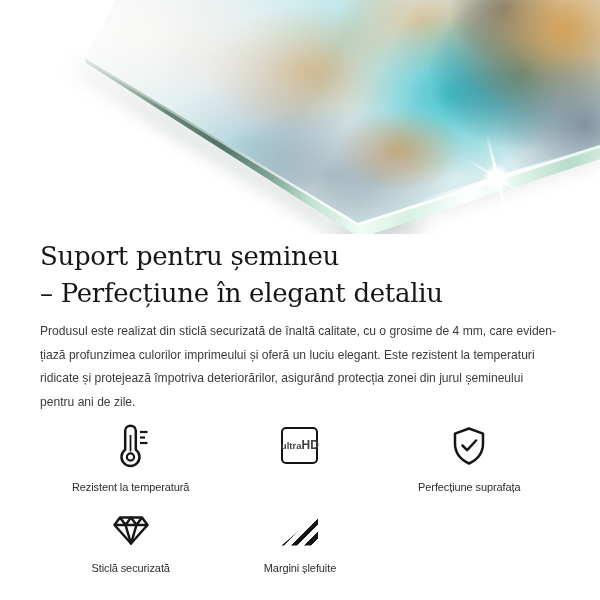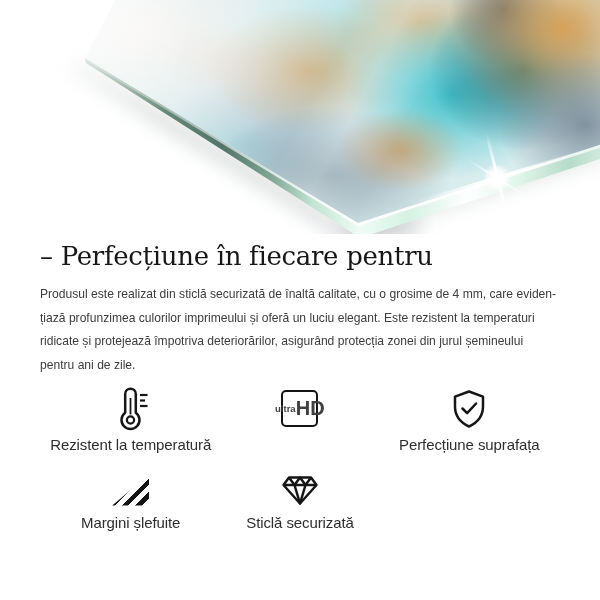--- a/index.html
+++ b/index.html
@@ -70,28 +70,28 @@
        font-size:26px; line-height:37px; letter-spacing:-0.3px; }
   h1 span { display:block; white-space:nowrap; }
   .body-text { margin-top:7px; color:#3c3c3c; font-size:13px; line-height:23.5px; }
   .body-text div { white-space:nowrap; transform:scaleX(.93); transform-origin:left center; }
 
   
   .features { margin:9px 6px 0 6px; display:grid; grid-template-columns:repeat(3,1fr); row-gap:17px; }
   .feature { display:flex; flex-direction:column; align-items:center; }
   .icon-box { height:47px; display:flex; align-items:center; justify-content:center; }
   .icon-box.small { height:40px; }
-  .feature-label { margin-top:4px; font-size:15px; color:#2e2e2e; letter-spacing:-0.1px; }
+  .feature-label { margin-top:12px; font-size:11px; color:#2e2e2e; letter-spacing:-0.1px; }
   svg.icon { stroke:#161616; fill:none; stroke-width:2.5; }
 
   .hd-box { width:37px; height:37px; border:2.6px solid #141414; border-radius:5px;
             display:flex; flex-direction:row; align-items:center; justify-content:center;
             color:#404040; }
   .hd-top { font-size:9.5px; font-weight:700; line-height:10px; }
-  .hd-bottom { font-size:20px; font-weight:700; line-height:15px; letter-spacing:.2px; }
+  .hd-bottom { font-size:12px; font-weight:700; line-height:15px; letter-spacing:.2px; }
 
   .hatch-triangle { width:37px; height:31px;
     clip-path:polygon(0% 100%,100% 0%,100% 100%);
     background:repeating-linear-gradient(135deg,#151515 0 4.5px,#ffffff 4.5px 9.5px); }
 </style>
 </head>
 <body>
 
 <div class="hero">
   <div class="shadow-left"></div>
@@ -102,21 +102,22 @@
   <div class="panel-art"></div>
   <div class="white-fade"></div>
   <div class="sparkle-ray1"></div>
   <div class="sparkle-ray2"></div>
   <div class="sparkle-ray3"></div>
   <div class="sparkle-core"></div>
 </div>
 
 <div class="content">
   <h1>
-    <span>– Perfecțiune în fiecare pentru</span>
+    <span>Suport pentru șemineu</span>
+    <span>– Perfecțiune în elegant detaliu</span>
   </h1>
   <div class="body-text">
     <div>Produsul este realizat din sticlă securizată de înaltă calitate, cu o grosime de 4 mm, care eviden-</div>
     <div>țiază profunzimea culorilor imprimeului și oferă un luciu elegant. Este rezistent la temperaturi</div>
     <div>ridicate și protejează împotriva deteriorărilor, asigurând protecția zonei din jurul șemineului</div>
     <div>pentru ani de zile.</div>
   </div>
 
   <div class="features">
 
@@ -148,30 +149,30 @@
         <svg class="icon" width="40" height="42" viewBox="0 0 40 42">
           <path d="M20 3.5 L34 8.7 V18.5 C34 27.8 28.4 34.6 20 38.5 C11.6 34.6 6 27.8 6 18.5 V8.7 Z" stroke-linejoin="round"></path>
           <path d="M13.5 20.5 l4.6 4.6 9 -9.6" stroke-linecap="round" stroke-linejoin="round"></path>
         </svg>
       </div>
       <div class="feature-label">Perfecțiune suprafața</div>
     </div>
 
     <div class="feature">
       <div class="icon-box small">
-        <div class="hatch-triangle"></div>
-      </div>
-      <div class="feature-label">Margini șlefuite</div>
-    </div>
-
-    <div class="feature">
-      <div class="icon-box small">
         <svg class="icon" width="38" height="32" viewBox="0 0 38 32" stroke-width="2.2">
           <path d="M8 3.5 H30 L35.5 11 L19 29.5 L2.5 11 Z" stroke-linejoin="round"></path>
           <path d="M8 3.5 L13.5 11 L19 3.5 L24.5 11 L30 3.5 M2.5 11 H35.5 M13.5 11 L19 29.5 L24.5 11" stroke-linejoin="round"></path>
         </svg>
       </div>
       <div class="feature-label">Sticlă securizată</div>
     </div>
 
+    <div class="feature">
+      <div class="icon-box small">
+        <div class="hatch-triangle"></div>
+      </div>
+      <div class="feature-label">Margini șlefuite</div>
+    </div>
+
 
   </div>
 </div>
 
 </body></html>

